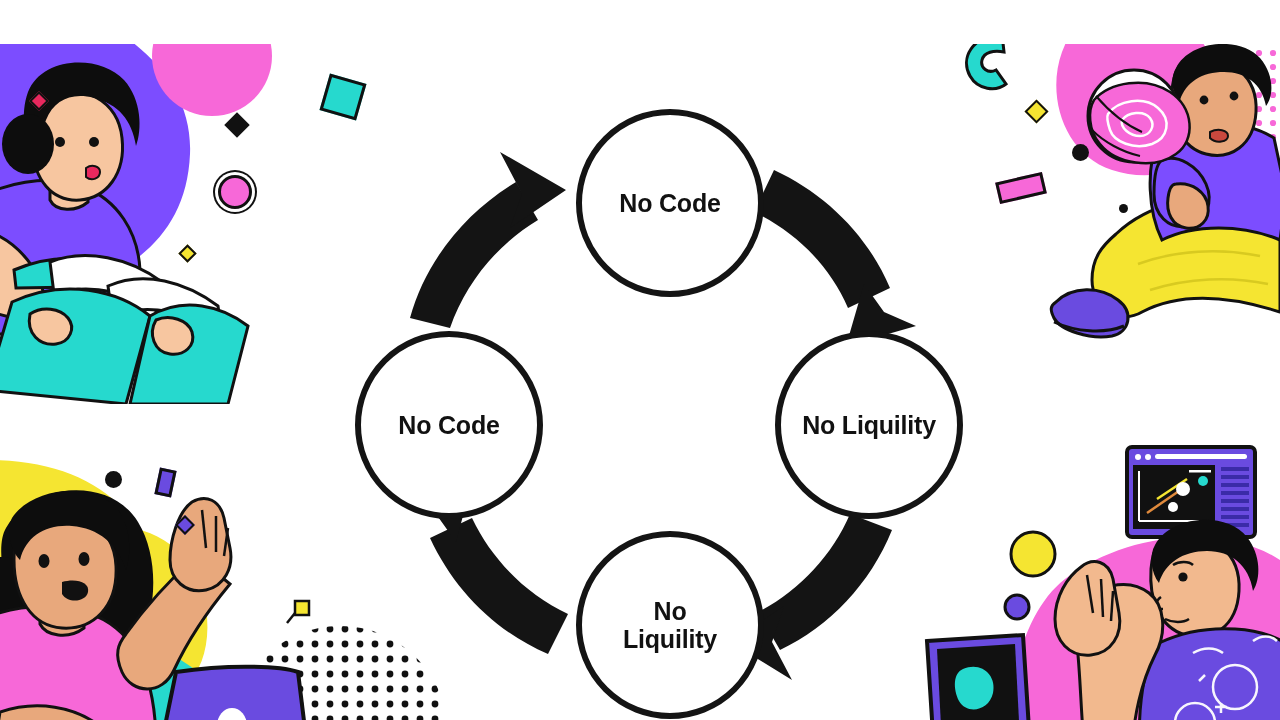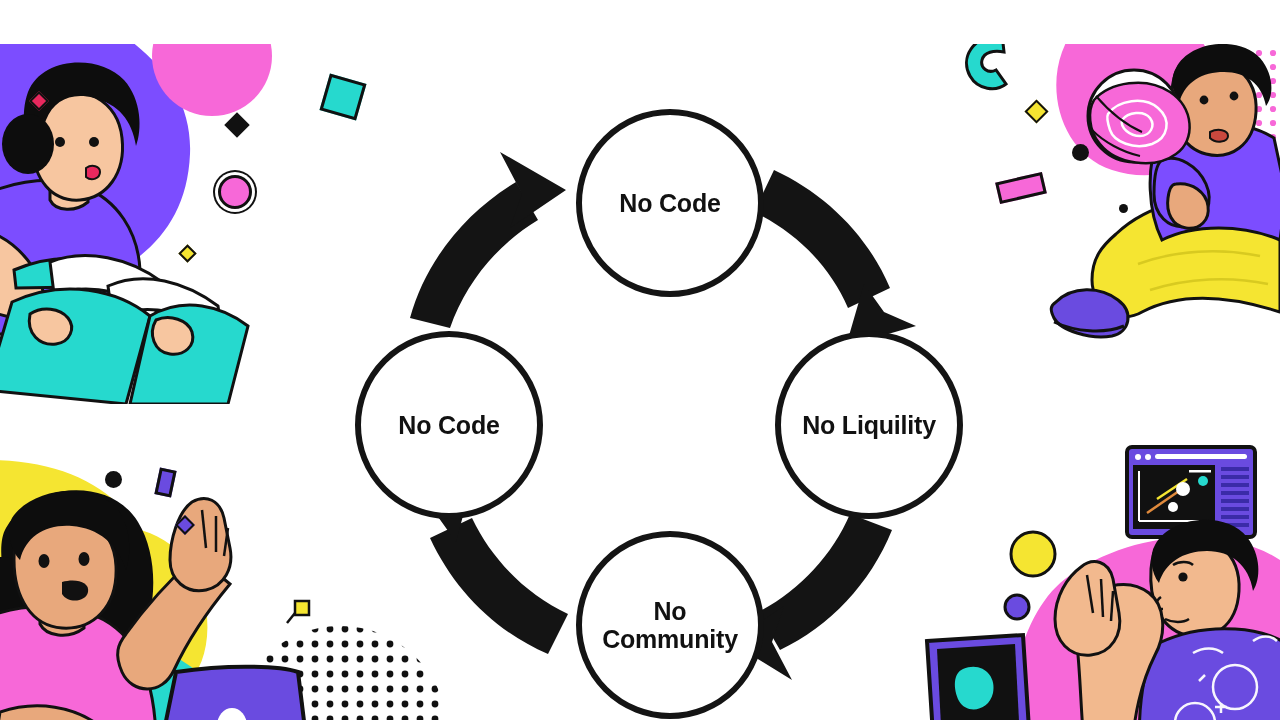--- a/index.html
+++ b/index.html
@@ -326,21 +326,21 @@
     </svg>
 
     <div class="node" id="node-top">
       <span class="node-label">No Code</span>
     </div>
     <div class="node" id="node-right">
       <span class="node-label">No Liquility</span>
     </div>
     <div class="node" id="node-bottom">
       <span class="node-label">No
-Community</span>
+Liquility</span>
     </div>
     <div class="node" id="node-left">
       <span class="node-label">No Code</span>
     </div>
 
   </div>
 
 </div>
 
 </body></html>

